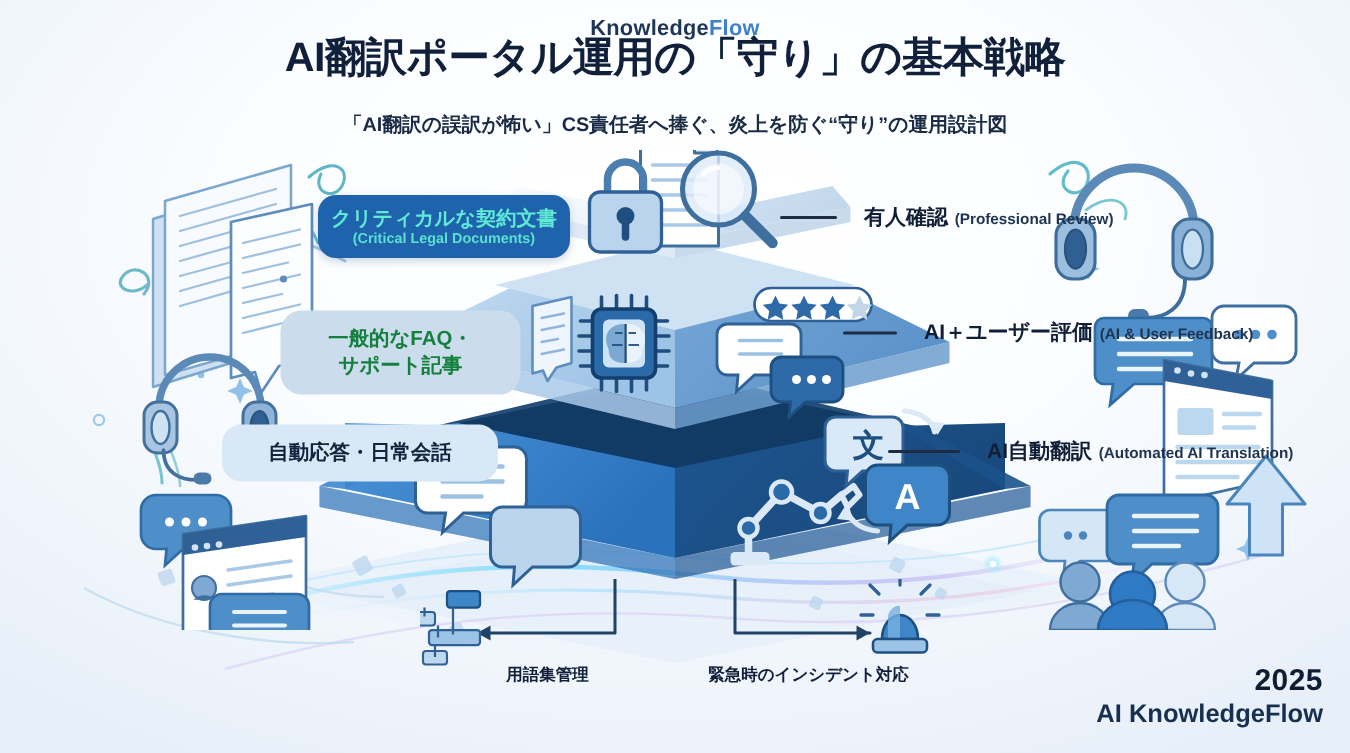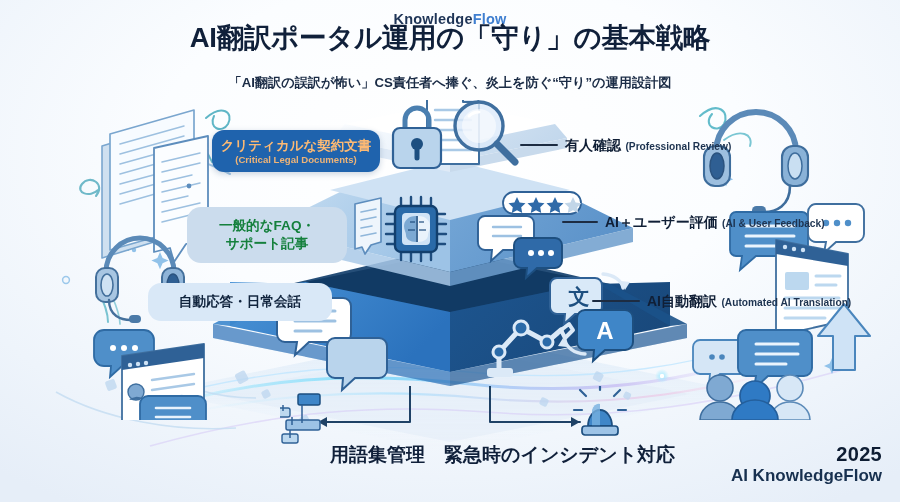--- a/index.html
+++ b/index.html
@@ -34,51 +34,51 @@
     font-size:13.2px;font-weight:700;color:#1a2b45;white-space:nowrap;
   }
 
   
   .pill{
     display:flex;flex-direction:column;align-items:center;justify-content:center;
     text-align:center;box-sizing:border-box;
   }
   #pill-top{
     left:212px;top:130px;width:168px;height:42px;border-radius:12px;
-    background:#1f63ad;color:#fdba74;
+    background:#1f63ad;color:#5eead4;
     box-shadow:0 2px 6px rgba(20,60,110,.22);
   }
   #pill-top .ja{font-size:13.4px;font-weight:800;line-height:1.12;letter-spacing:.1px;}
   #pill-top .en{font-size:9.6px;font-weight:700;opacity:.93;margin-top:1px;}
   #pill-mid{
     left:187px;top:207px;width:160px;height:56px;border-radius:14px;
     background:#cbdced;color:#15803d;
   }
   #pill-mid .ja{font-size:13.6px;font-weight:800;line-height:1.35;}
   #pill-bot{
     left:148px;top:283px;width:184px;height:38px;border-radius:13px;
     background:#d9e8f7;color:#11243d;
   }
   #pill-bot .ja{font-size:13.6px;font-weight:800;line-height:1.1;}
 
   
-  .callout{display:flex;align-items:center;gap:7px;}
+  .callout{display:flex;align-items:center;gap:18px;}
   .lead{height:2px;background:#1d2c42;border-radius:2px;flex:none;}
   .ctext .ja{font-size:14px;font-weight:800;color:#101f36;line-height:1.15;white-space:nowrap;}
   .ctext .en{font-size:10.2px;font-weight:600;color:#1d3busy;color:#1d3350;margin-top:1px;white-space:nowrap;}
   #call-top{left:520px;top:136px;}
   #call-top .lead{width:38px;}
   #call-mid{left:562px;top:213px;}
   #call-mid .lead{width:36px;}
   #call-bot{left:592px;top:292px;}
   #call-bot .lead{width:48px;}
 
   
   .blabel{
-    font-size:19px;font-weight:800;color:#10203a;white-space:nowrap;text-align:right;
+    font-size:11px;font-weight:800;color:#10203a;white-space:nowrap;text-align:center;
   }
   #blabel-left{left:305px;top:442px;width:120px;}
   #blabel-right{left:444px;top:442px;width:190px;}
 
   
   #year{right:18px;top:443px;font-size:20px;font-weight:800;color:#0e1d33;letter-spacing:.3px;}
   #footbrand{right:18px;top:466px;font-size:17px;font-weight:700;color:#17304f;}
 
   svg{display:block;}
 </style>

